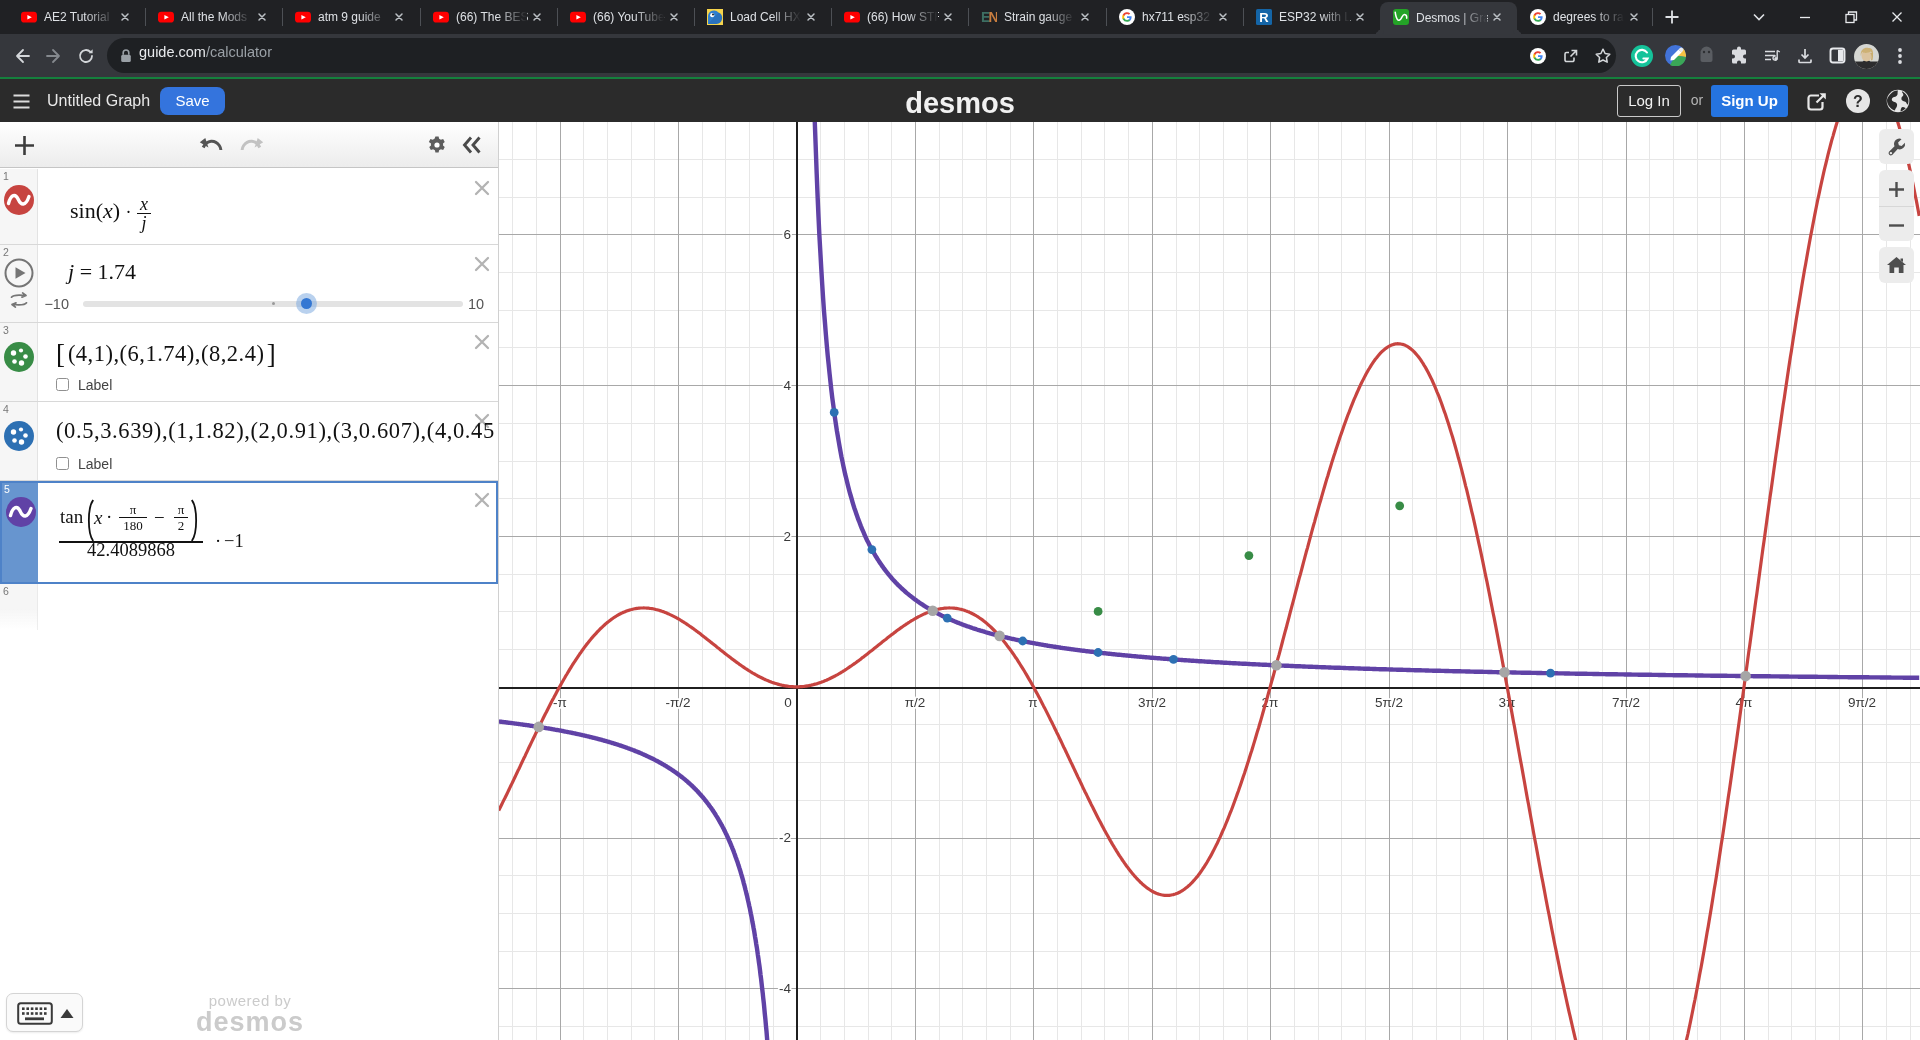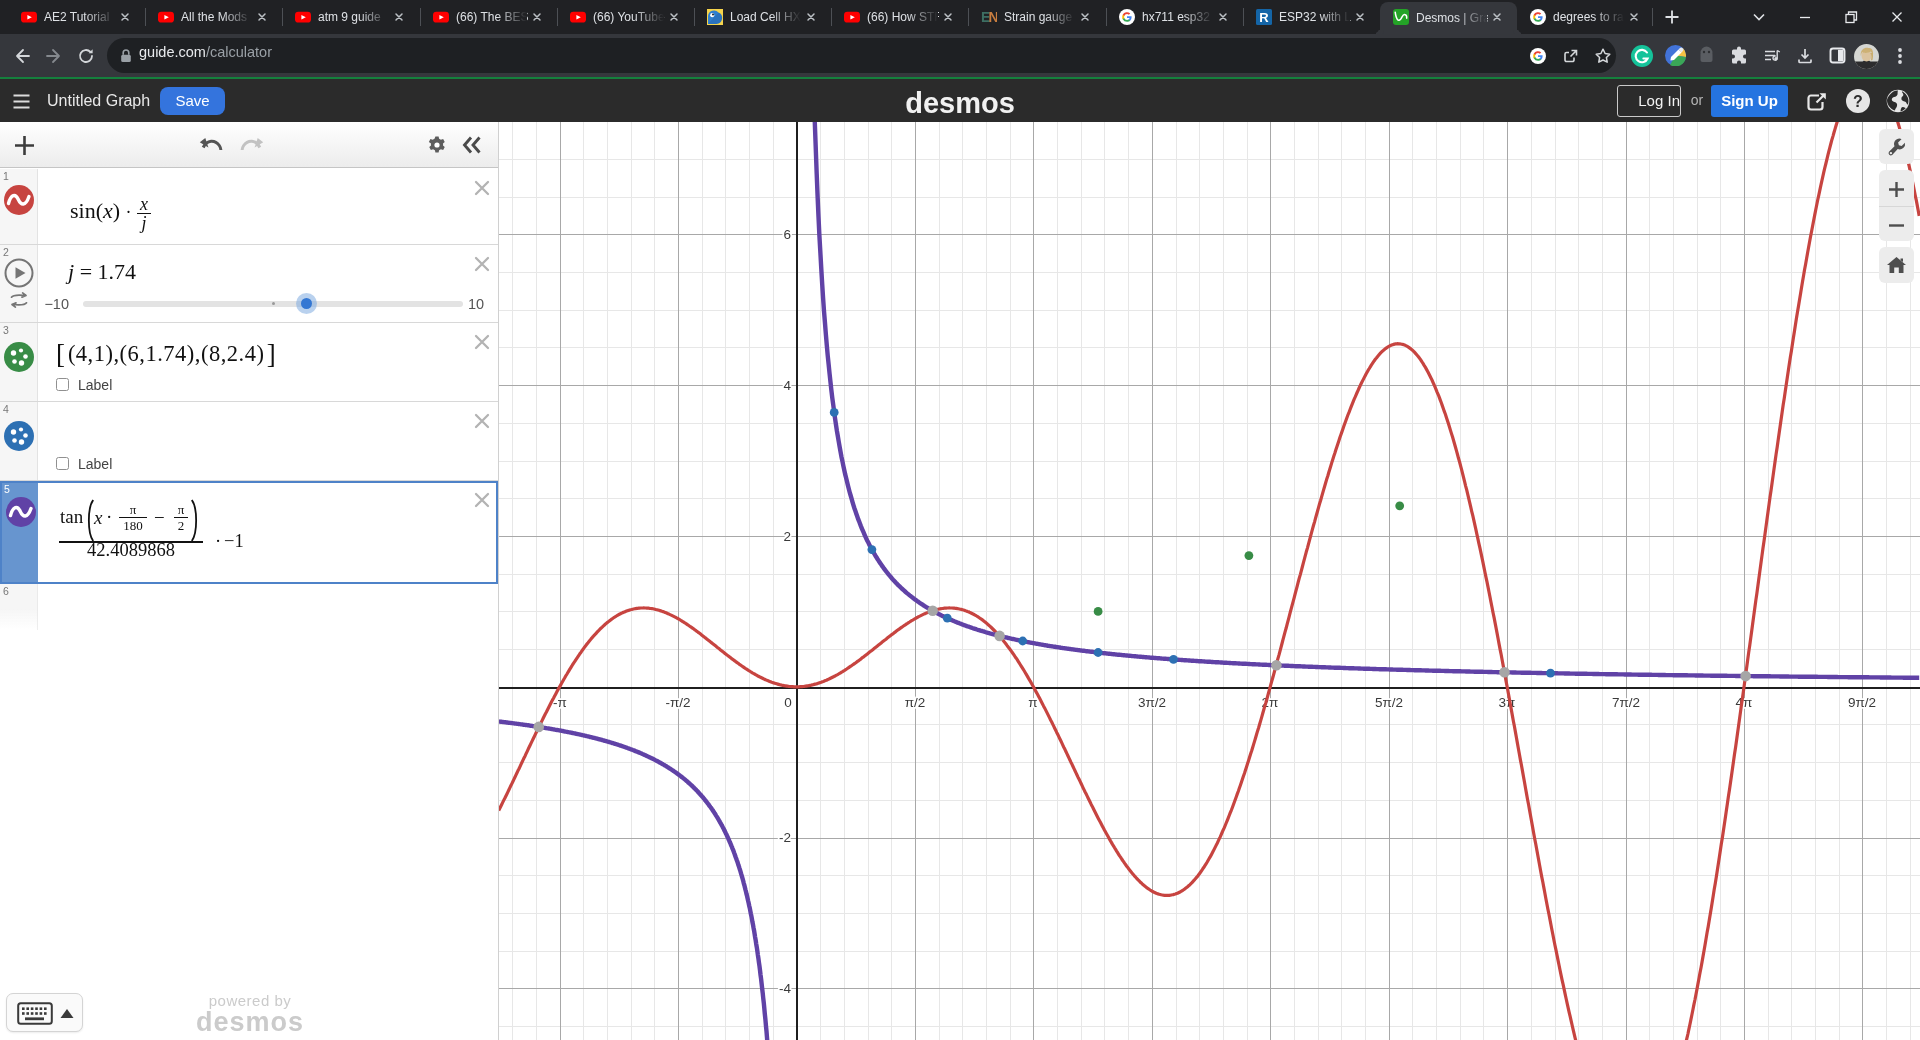--- a/index.html
+++ b/index.html
@@ -15,21 +15,21 @@
 .flare{position:absolute;top:26px;width:8px;height:8px;background:transparent}
 .sep{position:absolute;top:8px;width:1px;height:18px;background:#4d5055}
 #toolbar{position:absolute;left:0;top:34px;width:1920px;height:43px;background:#35373c}
 #pill{position:absolute;left:107px;top:4px;width:1509px;height:35px;border-radius:17.5px;background:#1e2023}
 .url{position:absolute;left:139px;top:0;height:35px;line-height:36px;font-size:14.5px;color:#e8eaed}
 .url .gray{color:#9aa0a6}
 #dhead{position:absolute;left:0;top:77px;width:1920px;height:45px;background:#2b2b2b;border-top:2px solid #15803d}
 #dhead .ttl{position:absolute;left:47px;top:13px;font-size:16px;color:#e8e8e8}
 #savebtn{position:absolute;left:160px;top:8px;width:65px;height:28px;background:#3474dd;border-radius:8px;color:#fff;font-size:15px;text-align:center;line-height:28px}
 #dlogo{position:absolute;left:860px;top:8px;width:200px;text-align:center;font-size:29px;font-weight:bold;color:#f1f1f1;letter-spacing:0px}
-#loginbtn{position:absolute;left:1617px;top:6px;width:64px;height:32px;border:1px solid #c9c9c9;border-radius:3px;color:#f2f2f2;font-size:15px;text-align:right;line-height:30px}
+#loginbtn{position:absolute;left:1617px;top:6px;width:64px;height:32px;border:1px solid #c9c9c9;border-radius:3px;color:#f2f2f2;font-size:15px;text-align:center;line-height:30px}
 #orlbl{position:absolute;left:1685px;top:13px;width:24px;text-align:center;font-size:14px;color:#b5b5b5}
 #signupbtn{position:absolute;left:1711px;top:6px;width:77px;height:32px;background:#2574e0;border-radius:3px;color:#fff;font-size:15px;font-weight:bold;text-align:center;line-height:32px}
 #panel{position:absolute;left:0;top:122px;width:498px;height:918px;background:#fff;box-shadow:1px 0 0 #d0d0d0}
 #ptool{position:absolute;left:0;top:0;width:498px;height:46px;background:linear-gradient(#ffffff,#ececec);border-bottom:1px solid #c5c5c5}
 .prow{position:absolute;left:0;width:498px;background:#fff;border-bottom:1px solid #d8d8d8}
 .gut{position:absolute;left:0;top:0;width:38px;height:100%;background:#f6f6f6;border-right:1px solid #e3e3e3}
 .gnum{position:absolute;left:3px;top:1px;font-size:10.5px;color:#777}
 .gicon{position:absolute;left:4px;width:30px;height:30px}
 .rx{position:absolute;left:472px;top:9px;width:20px;height:20px}
 .math{position:absolute;font-family:"Liberation Serif",serif;font-size:22px;color:#111;white-space:nowrap}
@@ -483,20 +483,21 @@
         <circle cx="15" cy="15" r="15" fill="#2d70b3"></circle>
         <circle cx="9.5" cy="11" r="2.7" fill="#fff"></circle>
         <circle cx="17" cy="8.5" r="2.1" fill="#fff"></circle>
         <circle cx="21.5" cy="14.5" r="2.3" fill="#fff"></circle>
         <circle cx="10.5" cy="19.5" r="2.3" fill="#fff"></circle>
         <circle cx="17.5" cy="21" r="2.7" fill="#fff"></circle>
       </svg>
       <span class="rx" style="background:#fff"><svg width="20" height="20" viewBox="0 0 20 20">
           <path d="M4 4 L16 16 M16 4 L4 16" stroke="#b3b3b3" stroke-width="2.3" stroke-linecap="round"></path>
         </svg></span>
+      <div class="math" style="left:56px;top:16px;width:441px;overflow:hidden;font-size:22.5px;letter-spacing:0.6px">(0.5,3.639),(1,1.82),(2,0.91),(3,0.607),(4,0.45</div>
       <span class="cbox" style="left:56px;top:55px"></span>
       <span class="lbl" style="left:78px;top:54px">Label</span>
     </div>
     <div class="prow" style="top:359px;height:103px;border:2px solid #4e82c8;background:#fff">
       <div class="gut" style="background:#6795cf;border-right:none;width:36px"></div>
       <span class="gnum" style="color:#fff;left:2px;top:0">5</span>
       <svg class="gicon" style="top:14px" width="30" height="30" viewBox="0 0 30 30">
         <circle cx="15" cy="15" r="15" fill="#6042a6"></circle>
         <path d="M4.5 18.5 C7 9 11.5 8.5 14.2 14.2 C17 20.5 21.5 21.5 25 11.5" stroke="#fff" stroke-width="3.4" fill="none" stroke-linecap="round"></path>
       </svg>

